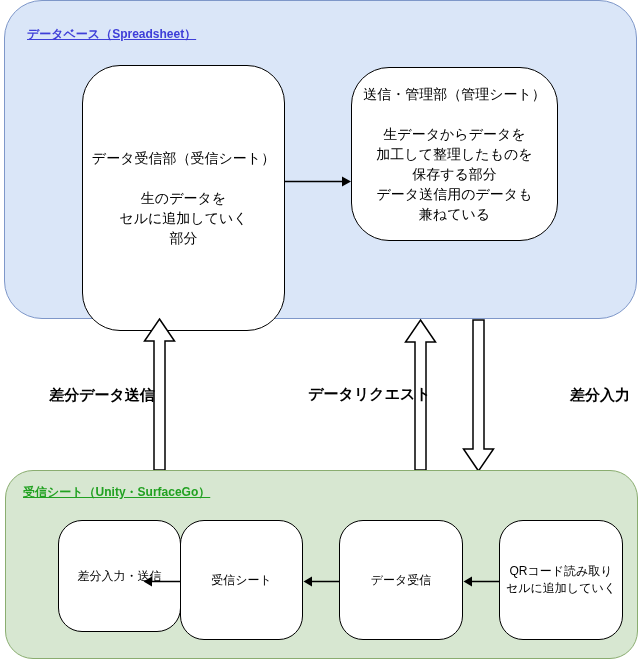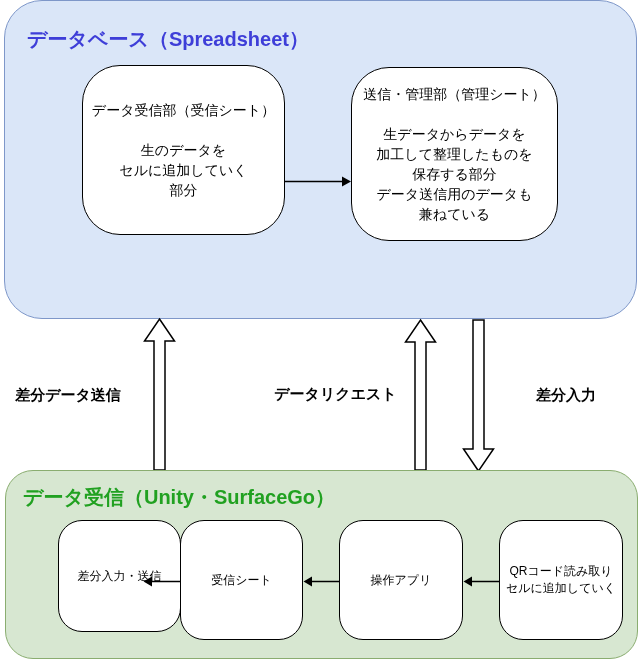--- a/index.html
+++ b/index.html
@@ -9,43 +9,43 @@
   }
   .section { position:absolute; box-sizing:border-box; }
   .db-section {
     left:4px; top:0px; width:633px; height:319px;
     background:#dae6f8; border:1.5px solid #7e97c9; border-radius:38px;
   }
   .app-section {
     left:5px; top:470px; width:633px; height:189px;
     background:#d7e7d1; border:1.5px solid #8aad70; border-radius:28px;
   }
-  .sec-title { position:absolute; font-size:20px; font-weight:bold; white-space:nowrap; }
+  .sec-title { position:absolute; font-size:12px; font-weight:bold; white-space:nowrap;text-decoration:underline; }
   .db-title  { left:27px; top:26px;  color:#3e3ed8; }
   .app-title { left:23px; top:484px; color:#21a121; }
 
   .node {
     position:absolute; box-sizing:border-box; background:#ffffff;
     border:1.4px solid #000000; color:#000000;
     display:flex; align-items:center; justify-content:center;
     text-align:center; white-space:pre-line;
   }
   .node-lg { border-radius:38px; font-size:14px; line-height:20px; }
   .node-sm { border-radius:24px; font-size:12px; line-height:17px; }
 
-  #box-receive { left:82px;  top:65px;  width:203px; height:170px; }
+  #box-receive { left:82px;  top:65px;  width:203px; height:266px; }
   #box-manage  { left:351px; top:67px;  width:207px; height:174px; }
   #box-diff    { left:20px;  top:520px; width:123px; height:112px;margin-left:38px; }
   #box-search  { left:180px; top:520px; width:123px; height:120px; }
   #box-recv    { left:339px; top:520px; width:124px; height:120px; }
   #box-qr      { left:499px; top:520px; width:124px; height:120px; }
 
   .flow-label {
     position:absolute; font-size:15px; font-weight:bold; color:#000;
-    text-align:center; white-space:nowrap; line-height:16px;
+    text-align:center; white-space:nowrap; line-height:16px;padding-left:34px;
   }
   #label-diff-send { left:0px;   top:387px; width:136px; }
   #label-request   { left:270px; top:386px; width:131px; }
   #label-send      { left:516px; top:387px; width:100px; }
 
   svg.arrow { position:absolute; overflow:visible; }
 </style>
 </head>
 <body>
 
@@ -87,30 +87,30 @@
 
   <svg class="arrow" style="left:462px; top:319px;" width="33" height="153" viewBox="0 0 33 153">
     <polygon points="16.5,152 1.5,130 11,130 11,1 22,1 22,130 31.5,130" fill="#ffffff" stroke="#000000" stroke-width="1.5"></polygon>
   </svg>
 
   <div class="flow-label" id="label-diff-send">差分データ送信</div>
   <div class="flow-label" id="label-request">データリクエスト</div>
   <div class="flow-label" id="label-send">差分入力</div>
 
   <div class="section app-section"></div>
-  <div class="sec-title app-title">データ受信（Unity・SurfaceGo）</div>
+  <div class="sec-title app-title">受信シート（Unity・SurfaceGo）</div>
 
   <div class="node node-sm" id="box-diff">
     <span>差分入力・送信</span>
   </div>
   <div class="node node-sm" id="box-search">
     <span>受信シート</span>
   </div>
   <div class="node node-sm" id="box-recv">
-    <span>操作アプリ</span>
+    <span>データ受信</span>
   </div>
   <div class="node node-sm" id="box-qr">
     <span>QRコード読み取り
 セルに追加していく</span>
   </div>
 
   <svg class="arrow" style="left:143px; top:572px;" width="37" height="19" viewBox="0 0 37 19">
     <line x1="37" y1="9.5" x2="9" y2="9.5" stroke="#000" stroke-width="1.5"></line>
     <polygon points="9,4.5 0.5,9.5 9,14.5" fill="#000"></polygon>
   </svg>

